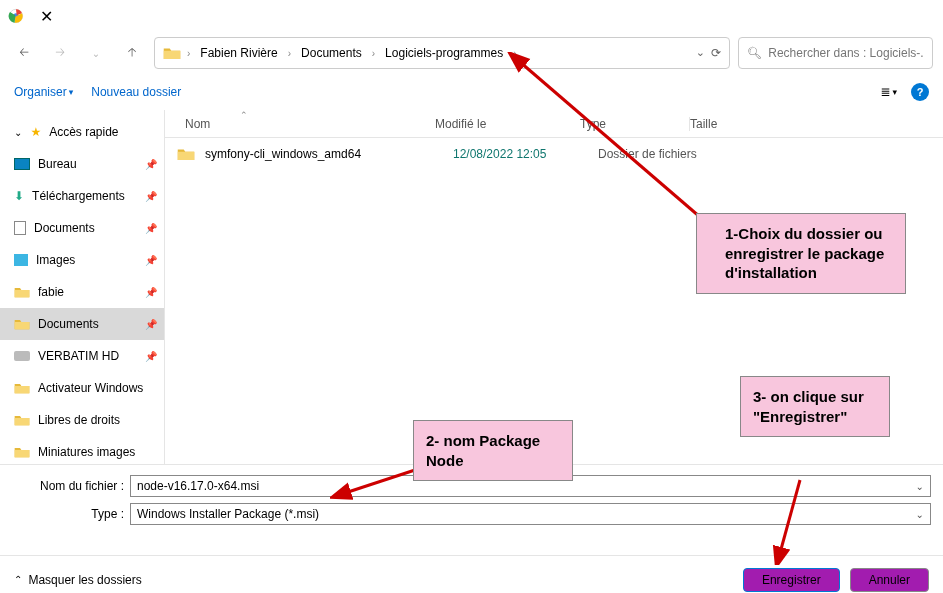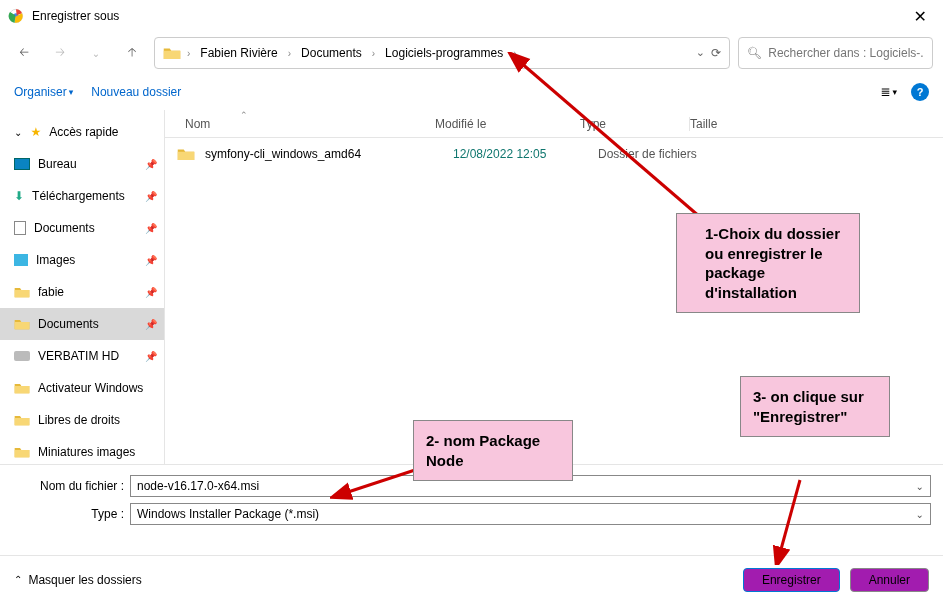--- a/index.html
+++ b/index.html
@@ -58,40 +58,39 @@
   .footer-btns { margin-left: auto; display: flex; gap: 10px; }
   .btn { height: 24px; padding: 0 18px; border: 1px solid #888; border-radius: 4px; background: #a21caf; cursor: pointer; display: flex; align-items: center; font-size: 12px; font-family: inherit; }
   .btn.primary { border-color: #0078d4; }
   
   
   .folder-yellow { fill: #f8d775; }
   .folder-shade { fill: #e6b93a; }
   
   
   .annot { position: absolute; background: #f8c6dd; border: 1px solid #888; padding: 10px 12px; font-size: 15px; font-weight: bold; line-height: 1.3; z-index: 50; }
-  .annot1 { left: 676px; top: 213px; width: 184px; padding-left: 28px; }
+  .annot1 { left: 696px; top: 213px; width: 210px; padding-left: 28px; }
   .annot2 { left: 413px; top: 420px; width: 160px; }
   .annot3 { left: 740px; top: 376px; width: 150px; }
   
   svg.arrow { position: absolute; z-index: 40; pointer-events: none; }
 </style>
 </head>
 <body>
 
 <div class="titlebar">
   <span class="chrome-icon">
     <svg viewBox="0 0 24 24" width="16" height="16">
         <circle cx="12" cy="12" r="10" fill="#fff" stroke="#ccc"></circle>
         <circle cx="12" cy="12" r="4" fill="#4285f4"></circle>
         <path d="M12 2 A10 10 0 0 1 21 8 L13 11 Z" fill="#ea4335"></path>
         <path d="M21 8 A10 10 0 0 1 10 22 L11 13 Z" fill="#fbbc05"></path>
         <path d="M10 22 A10 10 0 0 1 3 6 L11 11 Z" fill="#34a853"></path>
       </svg>
   </span>
-  <span class="title">Enregistrer sous</span>
   <span class="close">✕</span>
 </div>
 
 <div class="navbar">
   <div class="nav-btn">🡠</div>
   <div class="nav-btn disabled">🡢</div>
   <div class="nav-btn" style="font-size:10px;color:#bbb">⌄</div>
   <div class="nav-btn">🡡</div>
   <div class="addressbar">
     <svg class="folder-icon" viewBox="0 0 24 18">

